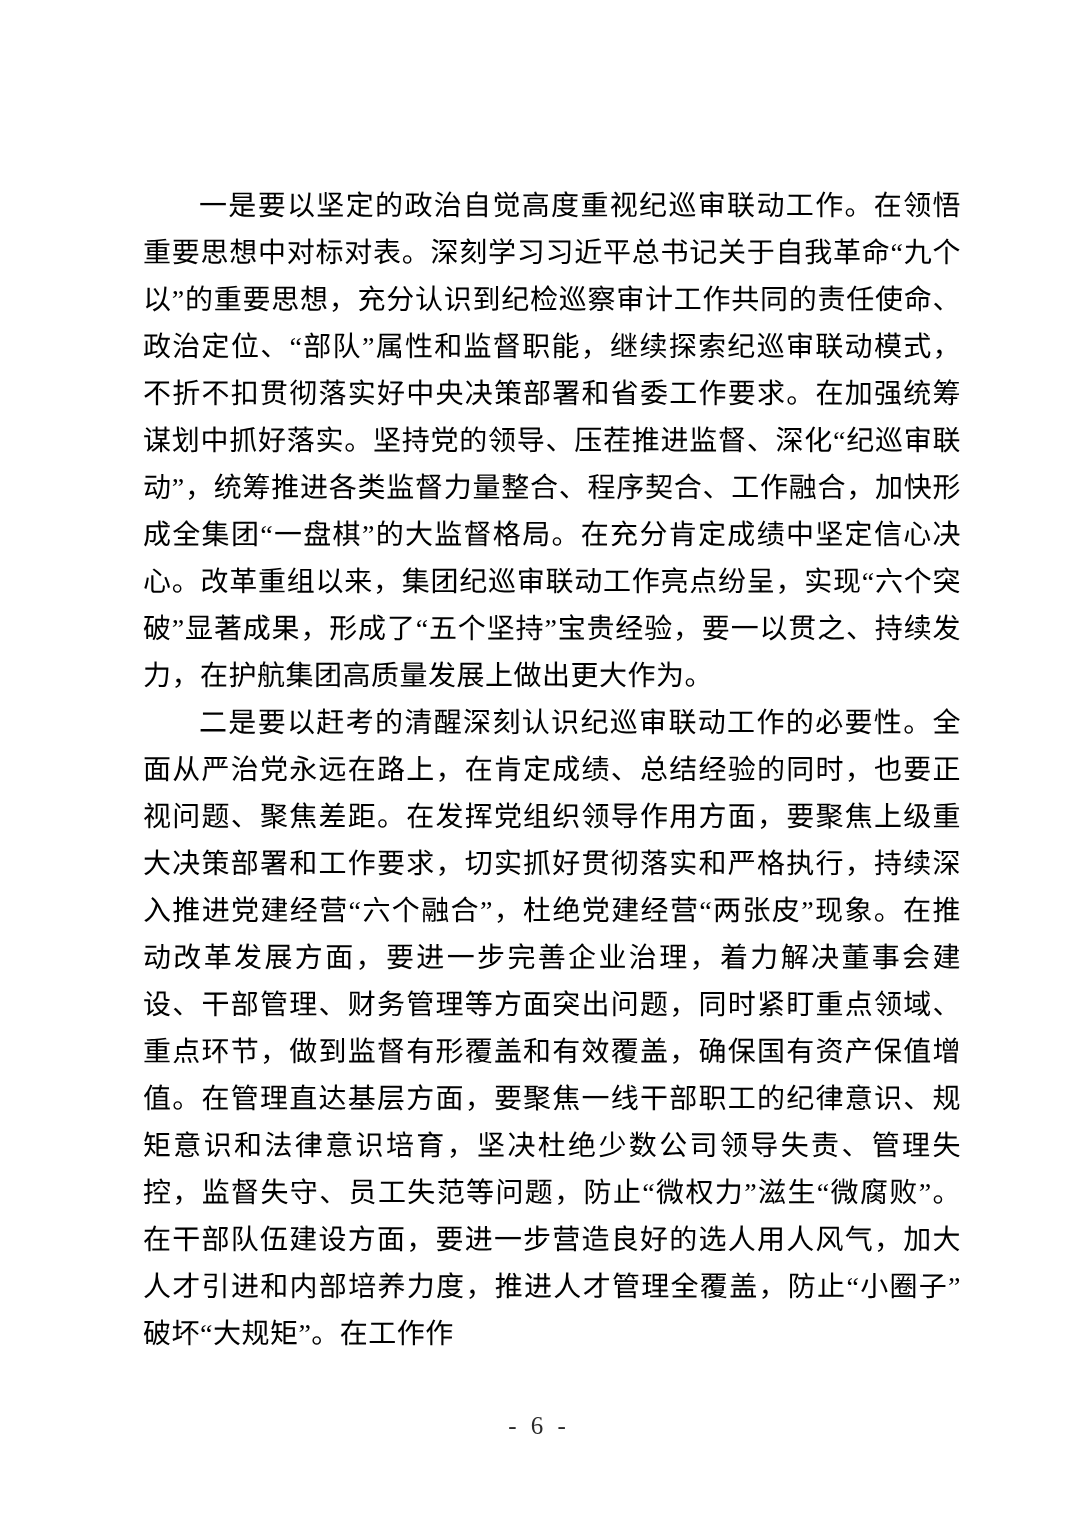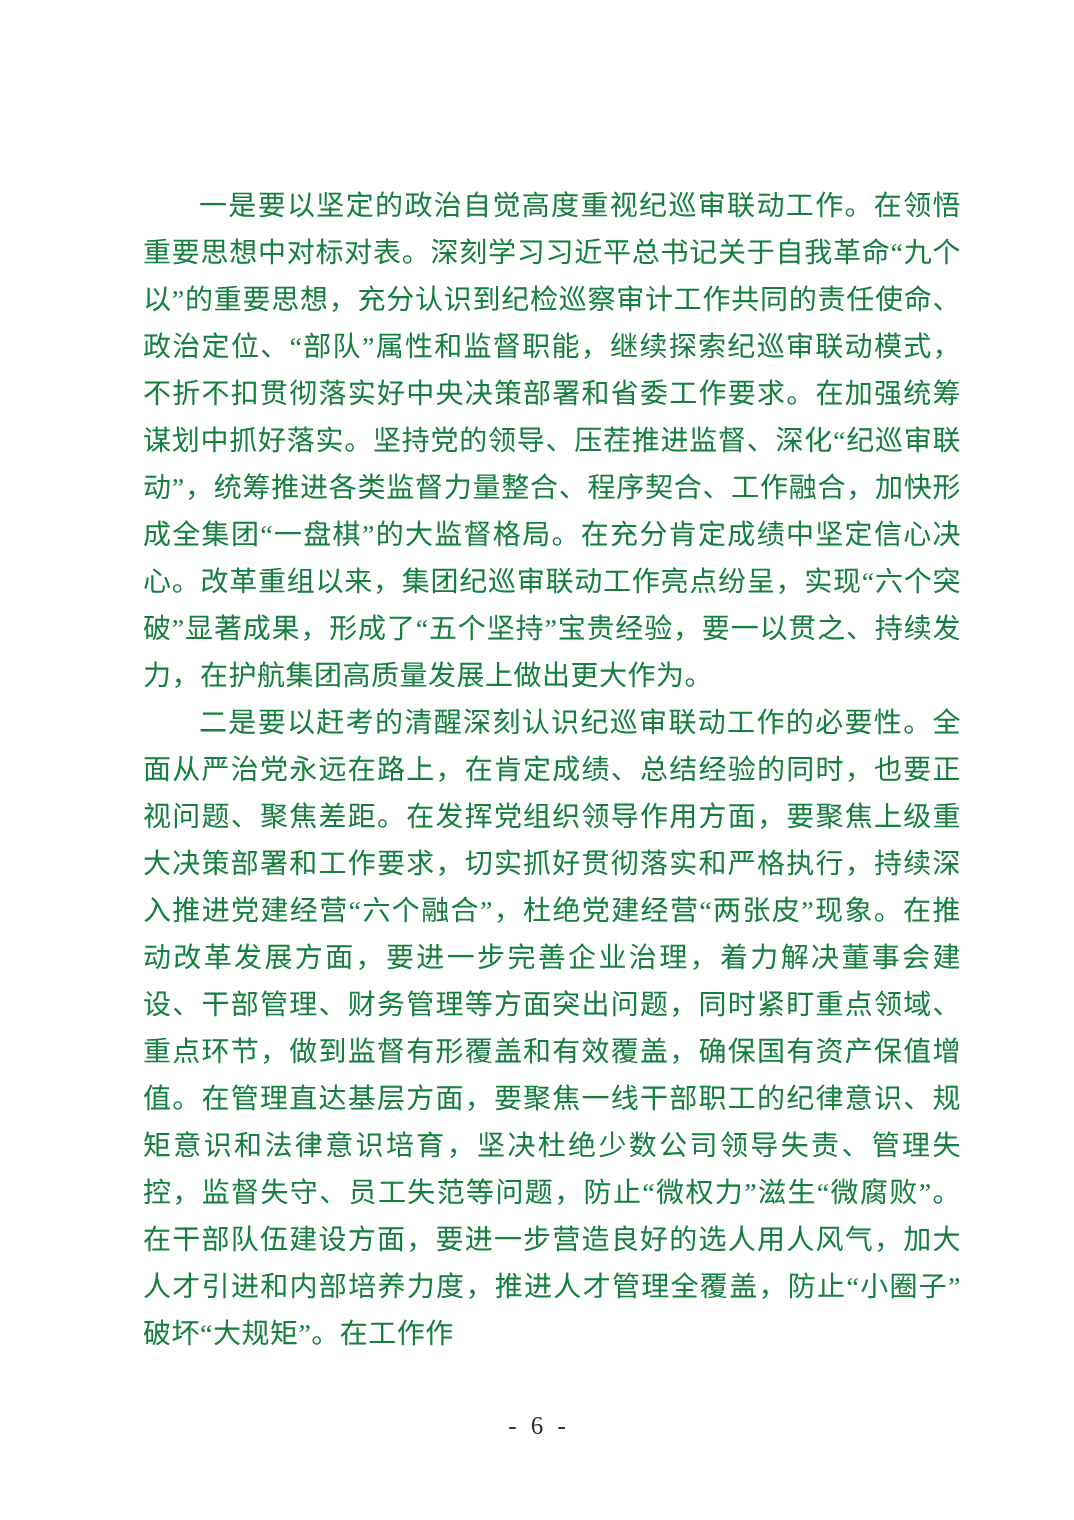--- a/index.html
+++ b/index.html
@@ -15,21 +15,21 @@
     overflow: hidden;
     font-family: "Liberation Serif", "DejaVu Serif", serif;
   }
   .content {
     position: absolute;
     left: 143px;
     top: 182px;
     width: 818px;
     font-size: 28px;
     line-height: 47px;
-    color: #15803d;
+    color: #000000;
     text-align: justify;
     text-justify: inter-ideograph;
     letter-spacing: 0.5px;
   }
   .content p {
     margin: 0;
     padding: 0;
     text-indent: 2em;
   }
   .page-number {

